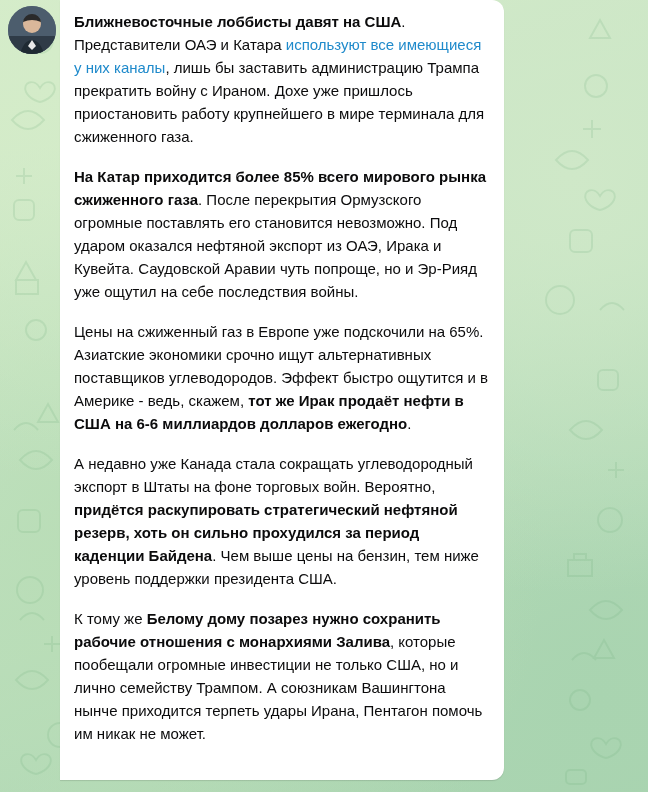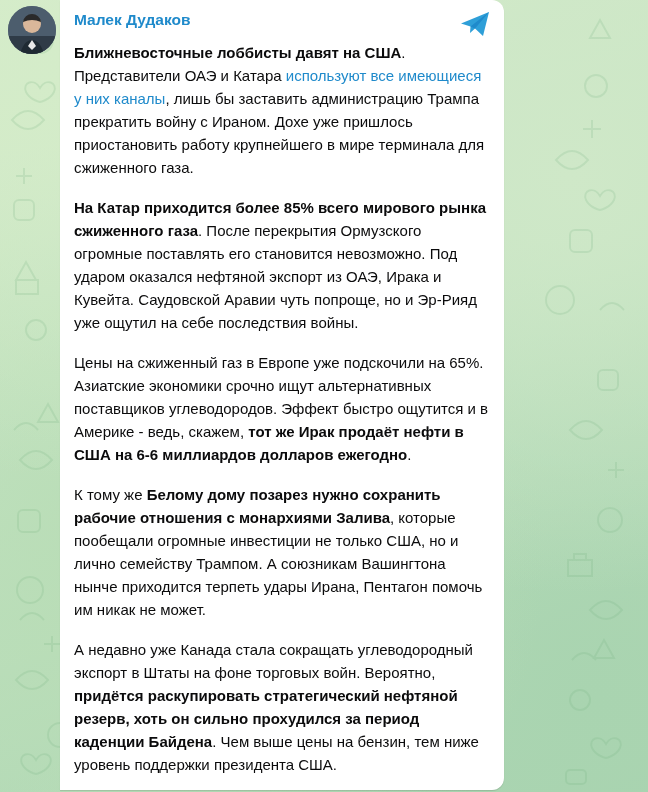--- a/index.html
+++ b/index.html
@@ -156,33 +156,24 @@
       <rect width="48" height="48" fill="#4c5d6d"></rect>
       <rect x="0" y="30" width="48" height="18" fill="#2f3b47"></rect>
       <circle cx="24" cy="18" r="9" fill="#d9b79a"></circle>
       <path d="M24 8 a9 9 0 0 1 9 8 q-9 -4 -18 0 a9 9 0 0 1 9 -8 Z" fill="#2a2a2a"></path>
       <path d="M12 48 q4 -14 12 -14 q8 0 12 14 Z" fill="#1f2a33"></path>
       <path d="M24 34 l4 6 l-4 4 l-4 -4 Z" fill="#e8e8e8"></path>
     </svg>
   </div>
 
   <div id="bubble">
-    <div id="sender-row">
-      <div id="sender-name">Малек Дудаков</div>
-      <div id="forward-icon">
-        <svg width="30" height="26" viewBox="0 0 30 26" xmlns="http://www.w3.org/2000/svg">
-          <path d="M1 12.5 L29 1 L23 25 L15 17.5 L10 22 L10.5 15.5 Z" fill="#2e9fd8"></path>
-          <path d="M10.5 15.5 L29 1 L15 17.5 Z" fill="#1f8acb"></path>
-        </svg>
-      </div>
-    </div>
 
     <div id="paragraphs">
         <div class="para"><span class="b">Ближневосточные лоббисты давят на США</span><span>. Представители ОАЭ и Катара </span><span class="lnk">используют все имеющиеся у них каналы</span><span>, лишь бы заставить администрацию Трампа прекратить войну с Ираном. Дохе уже пришлось приостановить работу крупнейшего в мире терминала для сжиженного газа.</span></div>
         <div class="para"><span class="b">На Катар приходится более 85% всего мирового рынка сжиженного газа</span><span>. После перекрытия Ормузского огромные поставлять его становится невозможно. Под ударом оказался нефтяной экспорт из ОАЭ, Ирака и Кувейта. Саудовской Аравии чуть попроще, но и Эр-Рияд уже ощутил на себе последствия войны.</span></div>
         <div class="para"><span>Цены на сжиженный газ в Европе уже подскочили на 65%. Азиатские экономики срочно ищут альтернативных поставщиков углеводородов. Эффект быстро ощутится и в Америке - ведь, скажем, </span><span class="b">тот же Ирак продаёт нефти в США на 6-6 миллиардов долларов ежегодно</span><span>.</span></div>
+        <div class="para"><span>А недавно уже Канада стала сокращать углеводородный экспорт в Штаты на фоне торговых войн. Вероятно, </span><span class="b">придётся раскупировать стратегический нефтяной резерв, хоть он сильно прохудился за период каденции Байдена</span><span>. Чем выше цены на бензин, тем ниже уровень поддержки президента США.</span></div>
         <div class="para"><span>К тому же </span><span class="b">Белому дому позарез нужно сохранить рабочие отношения с монархиями Залива</span><span>, которые пообещали огромные инвестиции не только США, но и лично семейству Трампом. А союзникам Вашингтона нынче приходится терпеть удары Ирана, Пентагон помочь им никак не может.</span></div>
-        <div class="para"><span>А недавно уже Канада стала сокращать углеводородный экспорт в Штаты на фоне торговых войн. Вероятно, </span><span class="b">придётся раскупировать стратегический нефтяной резерв, хоть он сильно прохудился за период каденции Байдена</span><span>. Чем выше цены на бензин, тем ниже уровень поддержки президента США.</span></div>
       </div>
   </div>
 
   <div id="right-gutter"></div>
 </div>
 
 </body></html>

